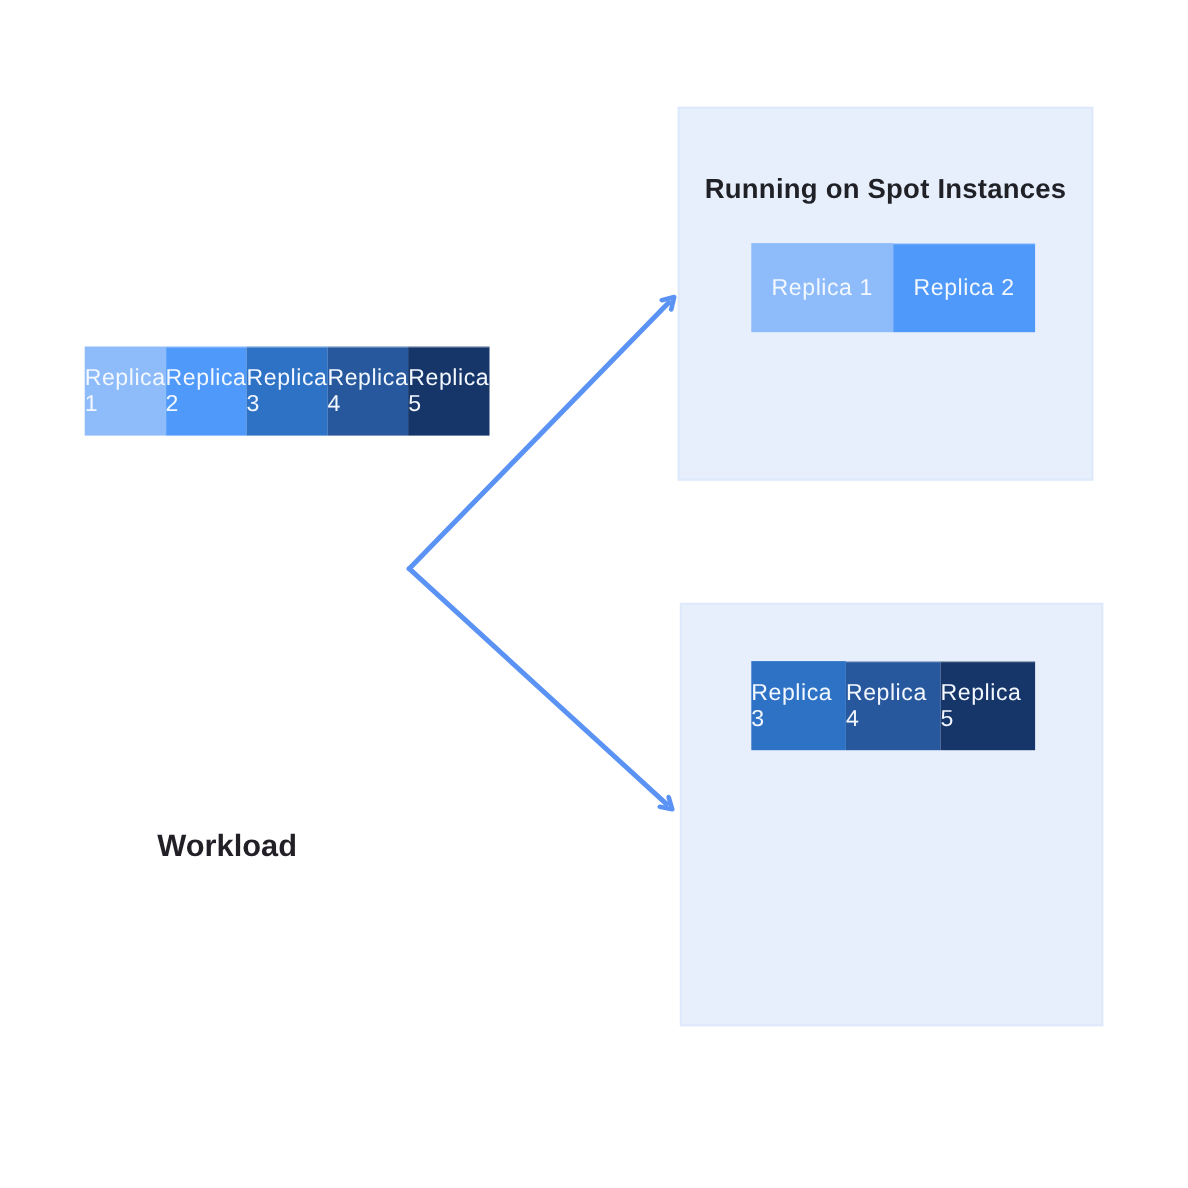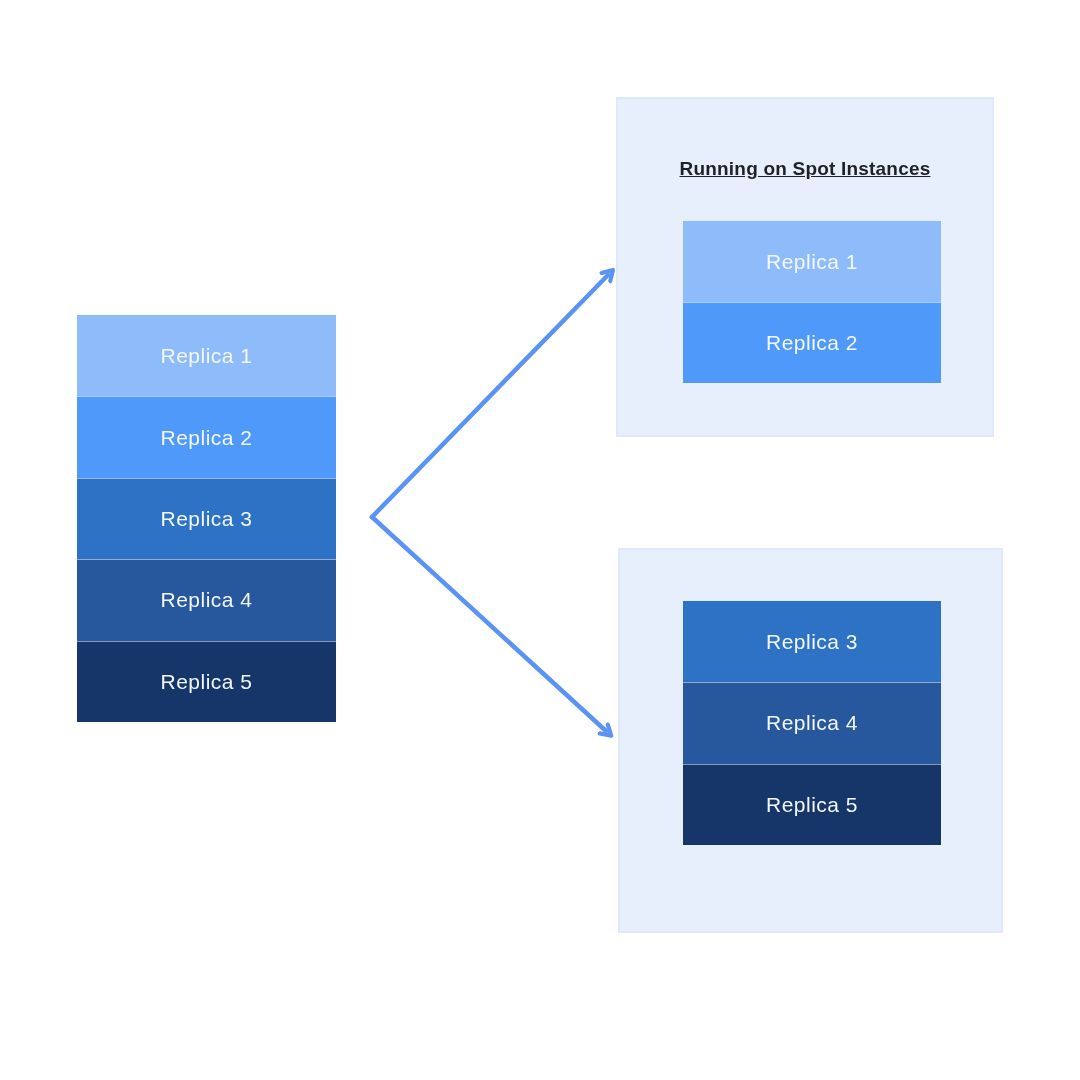--- a/index.html
+++ b/index.html
@@ -13,21 +13,21 @@
     width: 1080px;
     height: 1080px;
     background: #ffffff;
     overflow: hidden;
   }
 
   
   .stack {
     position: absolute;
     display: flex;
-    flex-direction: column;
+    flex-direction: row;
   }
   .stack-block {
     box-sizing: border-box;
     width: 100%;
     display: flex;
     align-items: center;
     justify-content: center;
   }
   .stack-block + .stack-block {
     border-top: 1px solid rgba(255,255,255,0.5);
@@ -60,25 +60,24 @@
     border: 2px solid rgba(214,229,250,0.55);
   }
   .panel-spot   { left: 616px; top: 97px;  width: 378px; height: 340px; }
   .panel-demand { left: 618px; top: 548px; width: 385px; height: 385px; }
 
   .panel-title {
     position: absolute;
     left: 0;
     width: 100%;
     text-align: center;
-    font-size: 19px;
+    font-size: 25px;
     font-weight: 700;
     color: #1f2127;
     letter-spacing: 0.2px;
-    text-decoration: underline;
   }
   .panel-spot .panel-title   { top: 59px; }
   .panel-demand .panel-title { top: 323px; }
 
   .spot-stack   { left: 65px; top: 122px; width: 258px; }
   .spot-stack .stack-block   { height: 81px; }
   .demand-stack { left: 63px; top: 51px;  width: 258px; }
   .demand-stack .stack-block { height: 81.3px; }
 
   
@@ -105,20 +104,21 @@
       <span class="blk-label">Replica 3</span>
     </div>
     <div class="stack-block" style="background-color: rgb(39, 88, 157);">
       <span class="blk-label">Replica 4</span>
     </div>
     <div class="stack-block" style="background-color: rgb(22, 54, 106);">
       <span class="blk-label">Replica 5</span>
     </div>
   </div>
 
+  <div class="workload-caption">Workload</div>
 
   <div class="panel panel-spot" style="background-color: rgb(232, 239, 252);">
     <div class="panel-title">Running on Spot Instances</div>
     <div class="stack spot-stack">
       <div class="stack-block" style="background-color: rgb(142, 188, 251);">
         <span class="blk-label">Replica 1</span>
       </div>
       <div class="stack-block" style="background-color: rgb(79, 153, 250);">
         <span class="blk-label">Replica 2</span>
       </div>

